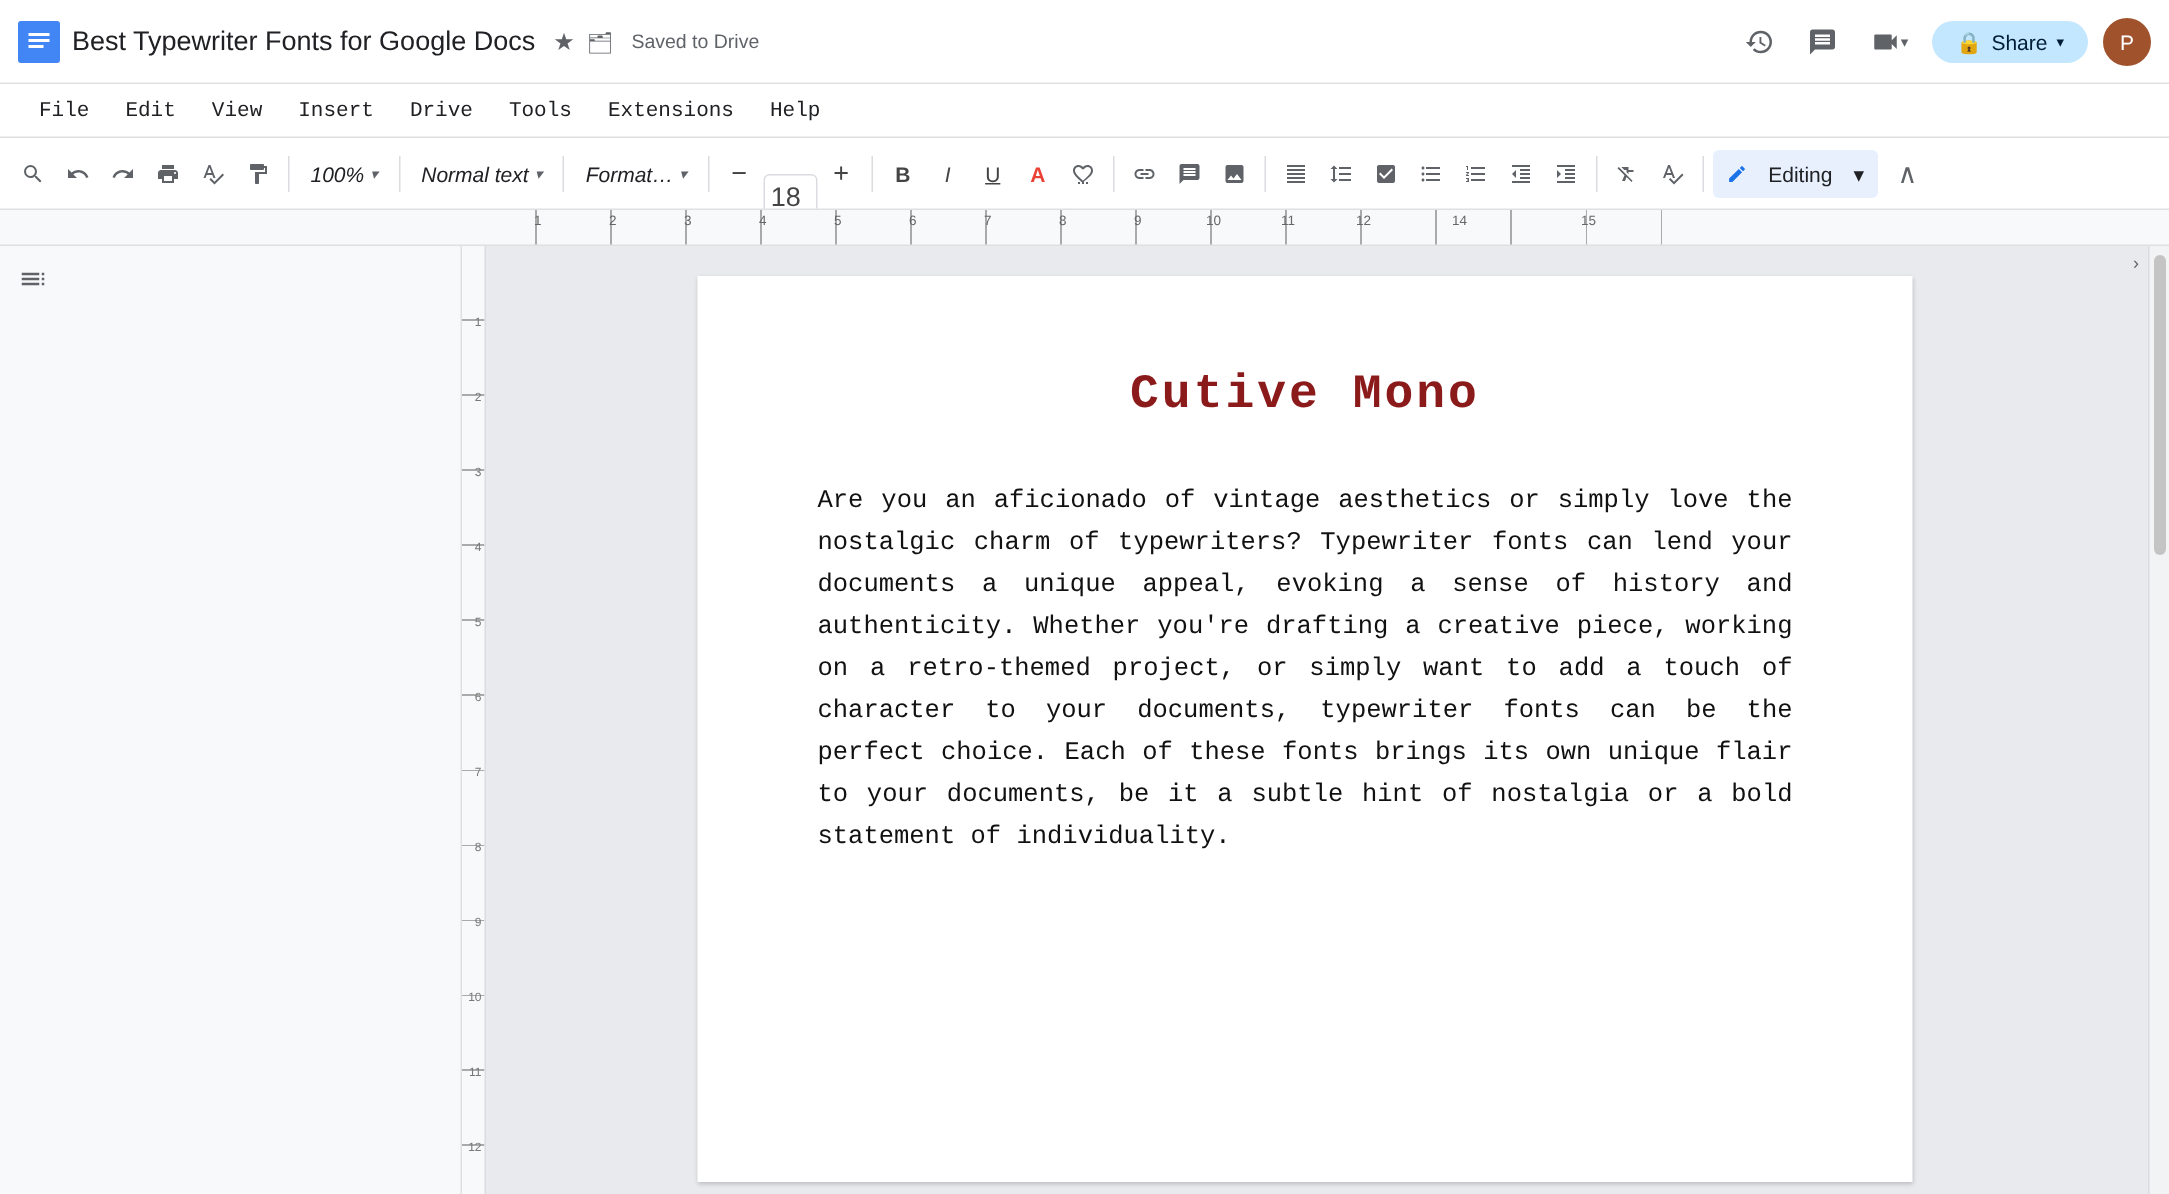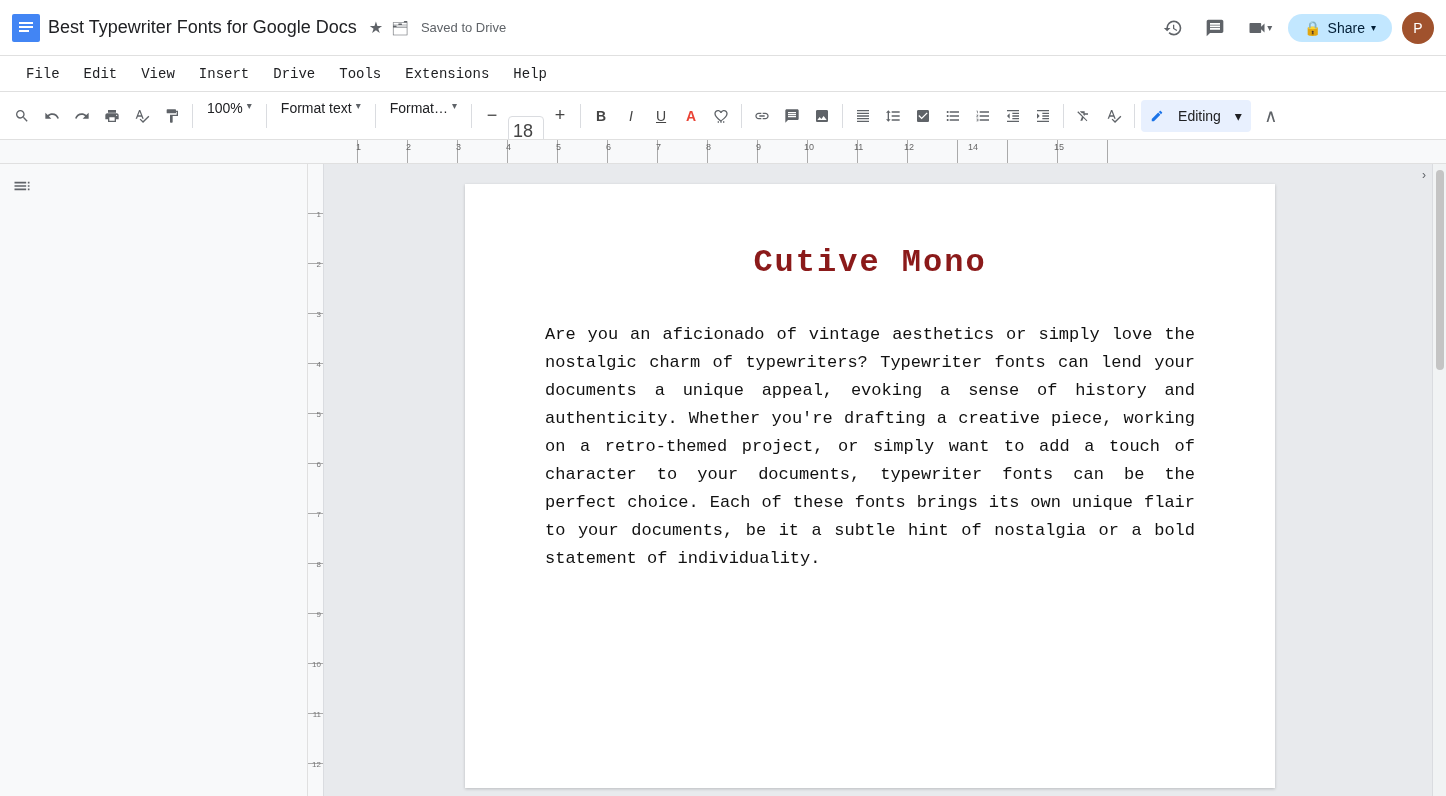--- a/index.html
+++ b/index.html
@@ -53,23 +53,23 @@
       border-bottom: 1px solid #e0e0e0;
       flex-wrap: nowrap; overflow: hidden;
     }
     .tb-btn {
       height: 32px; min-width: 28px; display: flex; align-items: center; justify-content: center;
       border-radius: 4px; cursor: pointer; color: #444; font-size: 14px; padding: 0 4px;
       border: none; background: transparent;
     }
     .tb-sep { width: 1px; height: 24px; background: #dadce0; margin: 0 4px; flex-shrink: 0; }
     .tb-dropdown {
-      display: flex; gap: 4px; height: 32px; padding: 0 8px;
+      display: flex; align-items: center; gap: 4px; height: 32px; padding: 0 8px;
       border-radius: 4px; cursor: pointer; font-size: 14px; color: #202124;
-      border: none; background: transparent; white-space: nowrap;
+      border: none; background: transparent; white-space: nowrap; font-style: italic;
     }
     .tb-dropdown .arr { font-size: 10px; color: #5f6368; }
     .tb-number { width: 40px; text-align: left; font-size: 18px; margin-top: 32px; }
     .tb-bold { font-weight: 700; }
     .tb-italic { font-style: italic; }
     .tb-underline { text-decoration: underline; }
     .editing-dropdown {
       display: flex; align-items: center; gap: 14px; height: 32px; padding: 0 8px;
       border-radius: 4px; cursor: pointer; font-size: 14px; color: #202124;
       border: 1px solid transparent; background: #e8f0fe; font-weight: 500;
@@ -241,21 +241,21 @@
         <path d="M18 4V3c0-.55-.45-1-1-1H5c-.55 0-1 .45-1 1v4c0 .55.45 1 1 1h12c.55 0 1-.45 1-1V6h1v4H9v11c0 .55.45 1 1 1h2c.55 0 1-.45 1-1v-9h8V4h-3z"></path>
       </svg>
   </button>
   <div class="tb-sep"></div>
   <div class="tb-dropdown">
     <span>100%</span>
     <span class="arr">▾</span>
   </div>
   <div class="tb-sep"></div>
   <div class="tb-dropdown">
-    <span>Format text</span>
+    <span>Normal text</span>
     <span class="arr">▾</span>
   </div>
   <div class="tb-sep"></div>
   <div class="tb-dropdown">
     <span>Format…</span>
     <span class="arr">▾</span>
   </div>
   <div class="tb-sep"></div>
   <button class="tb-btn" style="font-size:18px;">−</button>
   <input type="text" class="tb-btn tb-number" style="width: 36px; border: 1px solid rgb(218, 220, 224); border-radius: 4px;" value="18">

